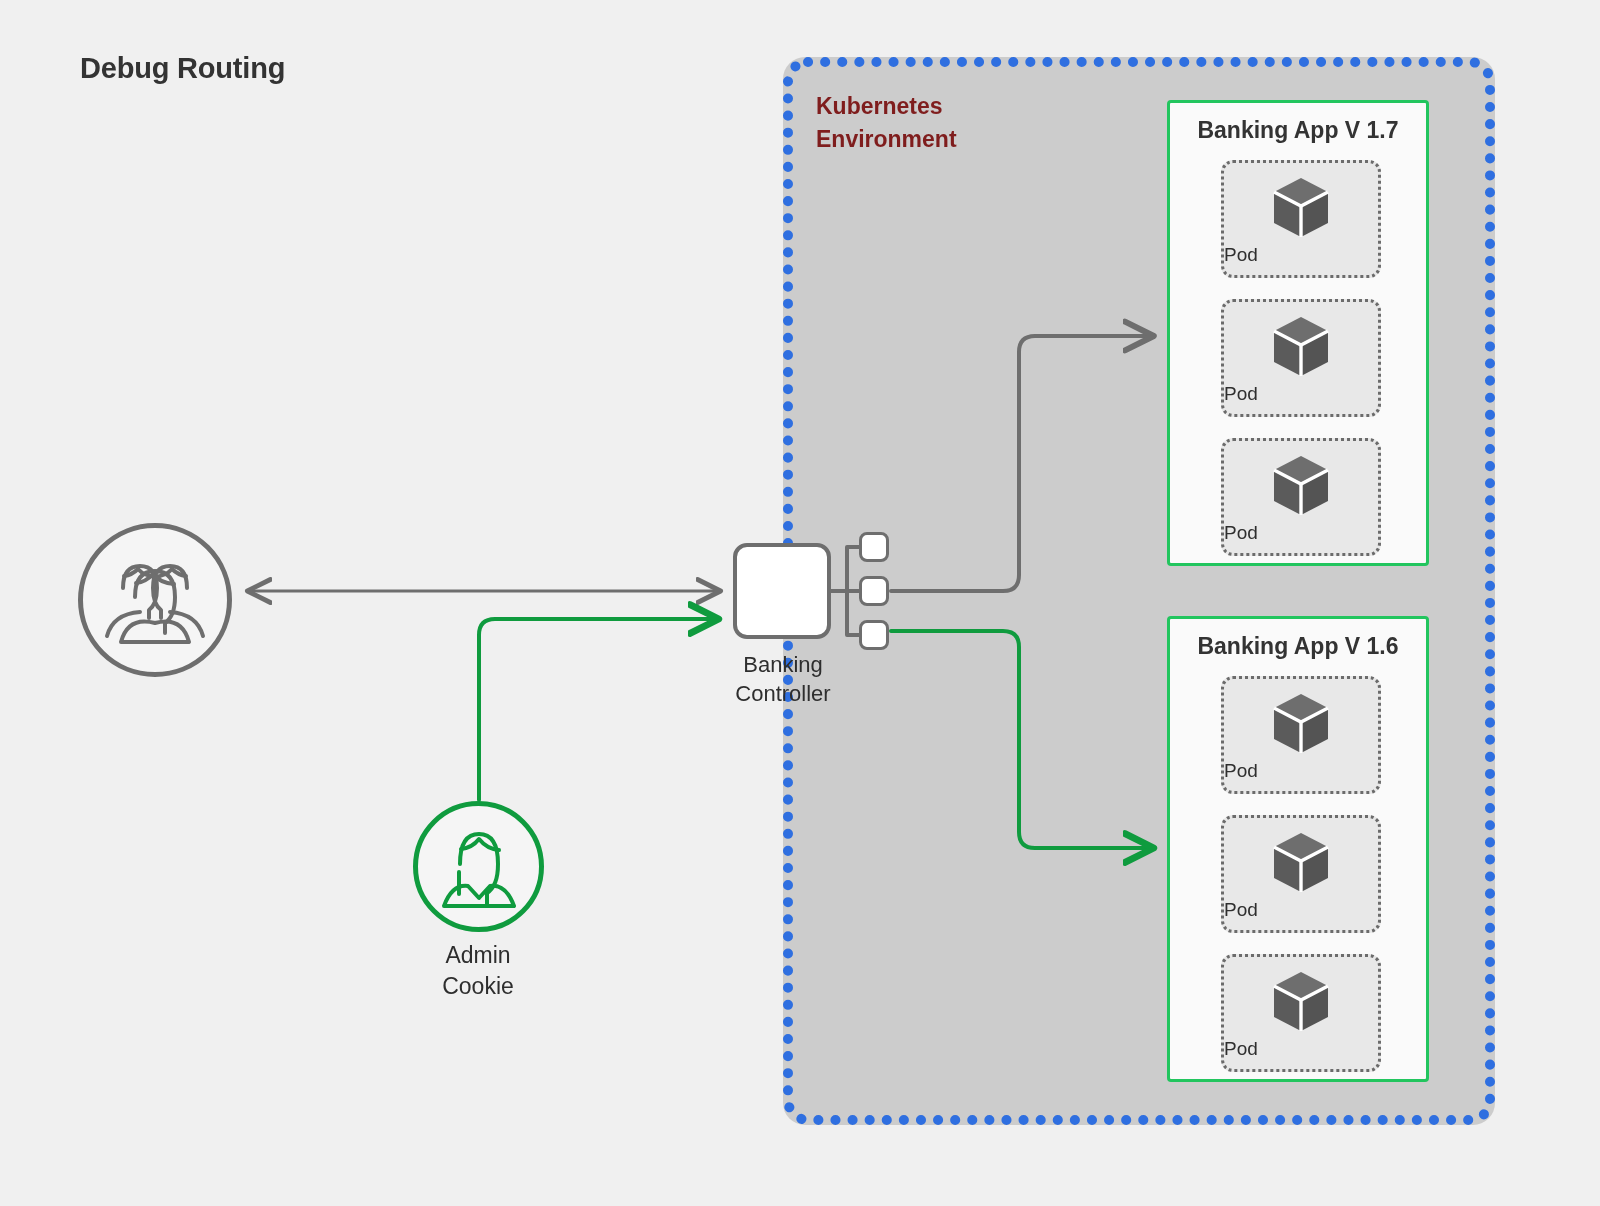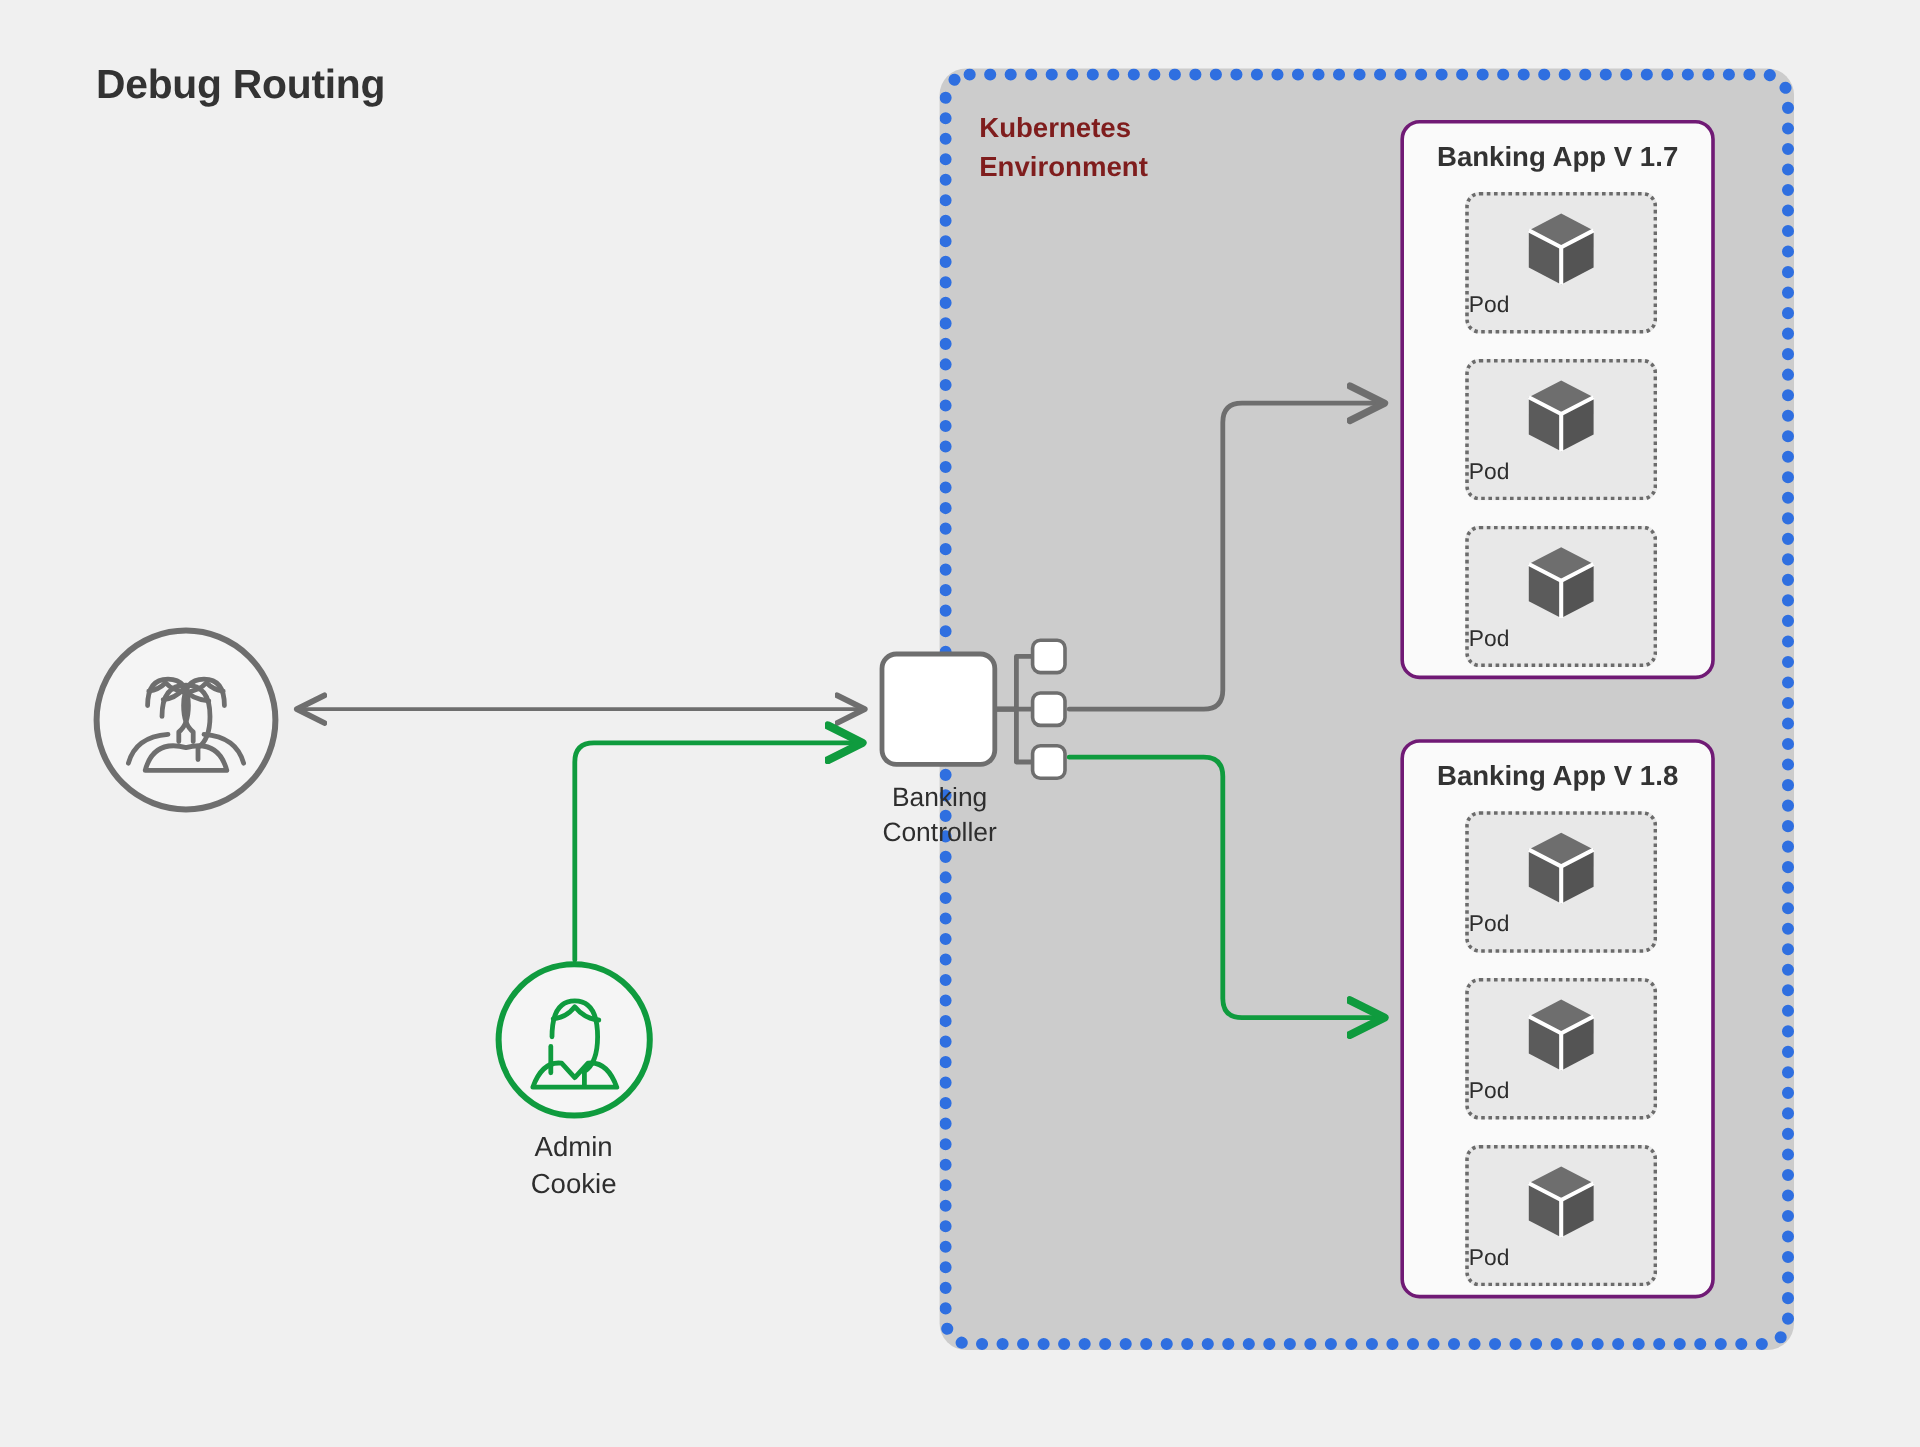--- a/index.html
+++ b/index.html
@@ -14,21 +14,21 @@
     background: #f0f0f0;
     font-family: "Liberation Sans", sans-serif;
     overflow: hidden;
   }
 
   
   #page-title {
     position: absolute;
     left: 80px;
     top: 52px;
-    font-size: 34px;
+    font-size: 29px;
     font-weight: bold;
     color: #333333;
     letter-spacing: -0.2px;
   }
 
   
   #k8s-env {
     position: absolute;
     left: 783px;
     top: 57px;
@@ -51,22 +51,22 @@
     font-weight: bold;
     color: #7f1d1d;
     line-height: 1.42;
     white-space: pre-line;
   }
 
   
   .app-card {
     position: absolute;
     background: #fafafa;
-    border: 3px solid #701a75;
-    border-radius: 16px;
+    border: 3px solid #22c55e;
+    border-radius: 4px;
     box-sizing: border-box;
   }
   #app-card-0 { left: 1167px; top: 100px; width: 262px; height: 466px; }
   #app-card-1 { left: 1167px; top: 616px; width: 262px; height: 466px; }
   .app-card-title {
     position: absolute;
     top: 14px;
     left: 0;
     width: 100%;
     text-align: center;
@@ -232,21 +232,21 @@
           <polygon points="58,17 31,31 31,62 58,48" fill="#545454"></polygon>
           <polyline points="4,17 31,31 58,17" fill="none" stroke="#ffffff" stroke-width="3.4"></polyline>
           <line x1="31" y1="31" x2="31" y2="62" stroke="#ffffff" stroke-width="3.4"></line>
         </svg>
       </span>
       <span class="pod-label">Pod</span>
     </div>
   </div>
 
   <div class="app-card" id="app-card-1">
-    <div class="app-card-title">Banking App V 1.8</div>
+    <div class="app-card-title">Banking App V 1.6</div>
     <div class="pod pod-0">
       <span class="pod-icon">
         <svg width="62" height="66" viewBox="0 0 62 66">
           <polygon points="31,3 58,17 31,31 4,17" fill="#6e6e6e"></polygon>
           <polygon points="4,17 31,31 31,62 4,48" fill="#5b5b5b"></polygon>
           <polygon points="58,17 31,31 31,62 58,48" fill="#545454"></polygon>
           <polyline points="4,17 31,31 58,17" fill="none" stroke="#ffffff" stroke-width="3.4"></polyline>
           <line x1="31" y1="31" x2="31" y2="62" stroke="#ffffff" stroke-width="3.4"></line>
         </svg>
       </span>

